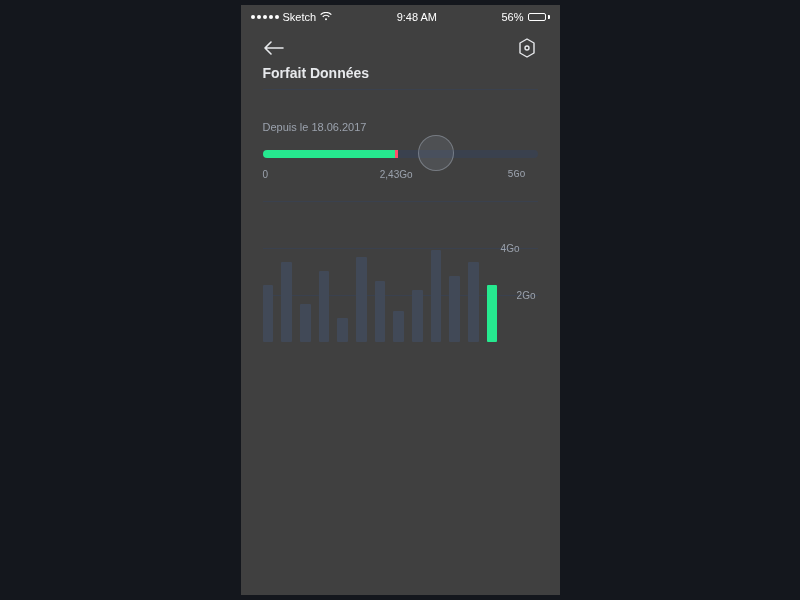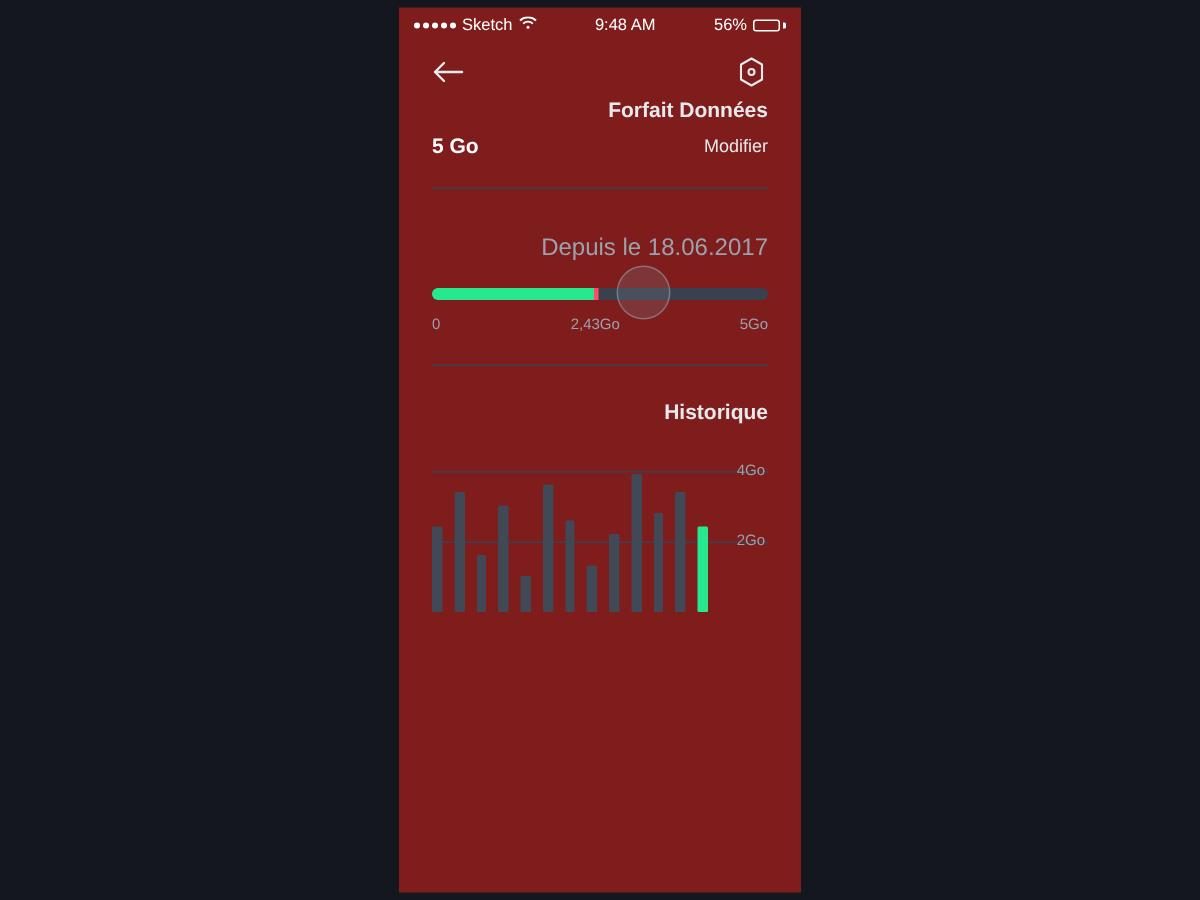--- a/index.html
+++ b/index.html
@@ -7,27 +7,26 @@
     background: #14171d;
     width: 800px;
     height: 600px;
     font-family: -apple-system, "Helvetica Neue", Arial, sans-serif;
     display: flex;
     align-items: center;
     justify-content: center;
     overflow: hidden;
   }
   .phone {
-    width: 268px;
+    width: 319px;
     height: 590px;
-    background: #7f1d1d;
+    background: #404040;
     color: #e7e9ec;
     position: relative;
     overflow: hidden;
-    text-align: right;
   }
   .status-bar {
     display: flex;
     justify-content: space-between;
     align-items: center;
     padding: 6px 10px 4px 10px;
     font-size: 11px;
     font-weight: 500;
     color: #fff;
   }
@@ -59,21 +58,21 @@
   .section {
     padding: 0 22px;
   }
   .section-heading {
     font-size: 14px;
     font-weight: 700;
     color: #e7e9ec;
     margin-bottom: 8px;
   }
   .section-sub {
-    font-size: 16px;
+    font-size: 11px;
     color: #9ba2ad;
     margin-bottom: 12px;
     margin-top: 31px;
   }
   .section-subtight { margin-bottom: 14px; }
 
   .forfait-row {
     display: flex;
     justify-content: space-between;
     align-items: center;
@@ -198,54 +197,49 @@
       <svg width="22" height="22" viewBox="0 0 22 22">
         <path d="M11 2l7 4v10l-7 4-7-4V6l7-4z" stroke="#e7e9ec" stroke-width="1.4" fill="none" stroke-linejoin="round"></path>
         <circle cx="11" cy="11" r="2" stroke="#e7e9ec" stroke-width="1.4" fill="none"></circle>
       </svg>
     </span>
   </div>
 
 
   <div class="section">
     <div class="section-heading">Forfait Données</div>
-    <div class="forfait-row">
-      <div class="forfait-value">5 Go</div>
-      <div class="modifier">Modifier</div>
-    </div>
   </div>
 
   <div class="divider"></div>
 
   <div class="section">
     <div class="section-sub section-subtight">Depuis le 18.06.2017</div>
 
     <div class="progress-wrap">
       <div class="progress-track"></div>
       <div class="progress-fill" id="progress-fill" style="width: 48.6%;"></div>
       <div class="progress-cap" id="progress-cap" style="left: calc(48.6% - 1px);"></div>
       <div class="knob" id="knob" style="left: 63%;"></div>
     </div>
     <div style="position:relative; height:14px; margin-bottom:18px;">
       <span style="position:absolute; left:0; font-size:10px; color:#9ba2ad;">0</span>
       <span class="progress-mid" id="progress-mid" style="left: 48.6%;">2,43Go</span>
-      <span style="position:absolute; right:0; font-size:10px; color:#9ba2ad;">5Go</span>
+      <span style="position:absolute; right:12px; font-size:10px; color:#9ba2ad;font-family:Liberation Mono, monospace;">5Go</span>
     </div>
   </div>
 
   <div class="divider"></div>
 
   <div class="section" style="padding-right:22px;">
-    <div class="section-heading">Historique</div>
   </div>
 
   <div class="history-area">
     <div class="history-inner">
       <div class="grid-line" id="grid-high" style="top: 23.6px;"></div>
-      <span class="tick-label" id="tick-high" style="top: 23.6px; right: 2px;">4Go</span>
+      <span class="tick-label" id="tick-high" style="top: 23.6px; right: 18px;">4Go</span>
       <div class="grid-line" id="grid-low" style="top: 70.8px;"></div>
       <span class="tick-label" id="tick-low" style="top: 70.8px; right: 2px;">2Go</span>
       <div class="bars" id="bars">
           <div class="bar" style="height: 48%;"></div>
           <div class="bar" style="height: 68%;"></div>
           <div class="bar" style="height: 32%;"></div>
           <div class="bar" style="height: 60%;"></div>
           <div class="bar" style="height: 20%;"></div>
           <div class="bar" style="height: 72%;"></div>
           <div class="bar" style="height: 52%;"></div>

